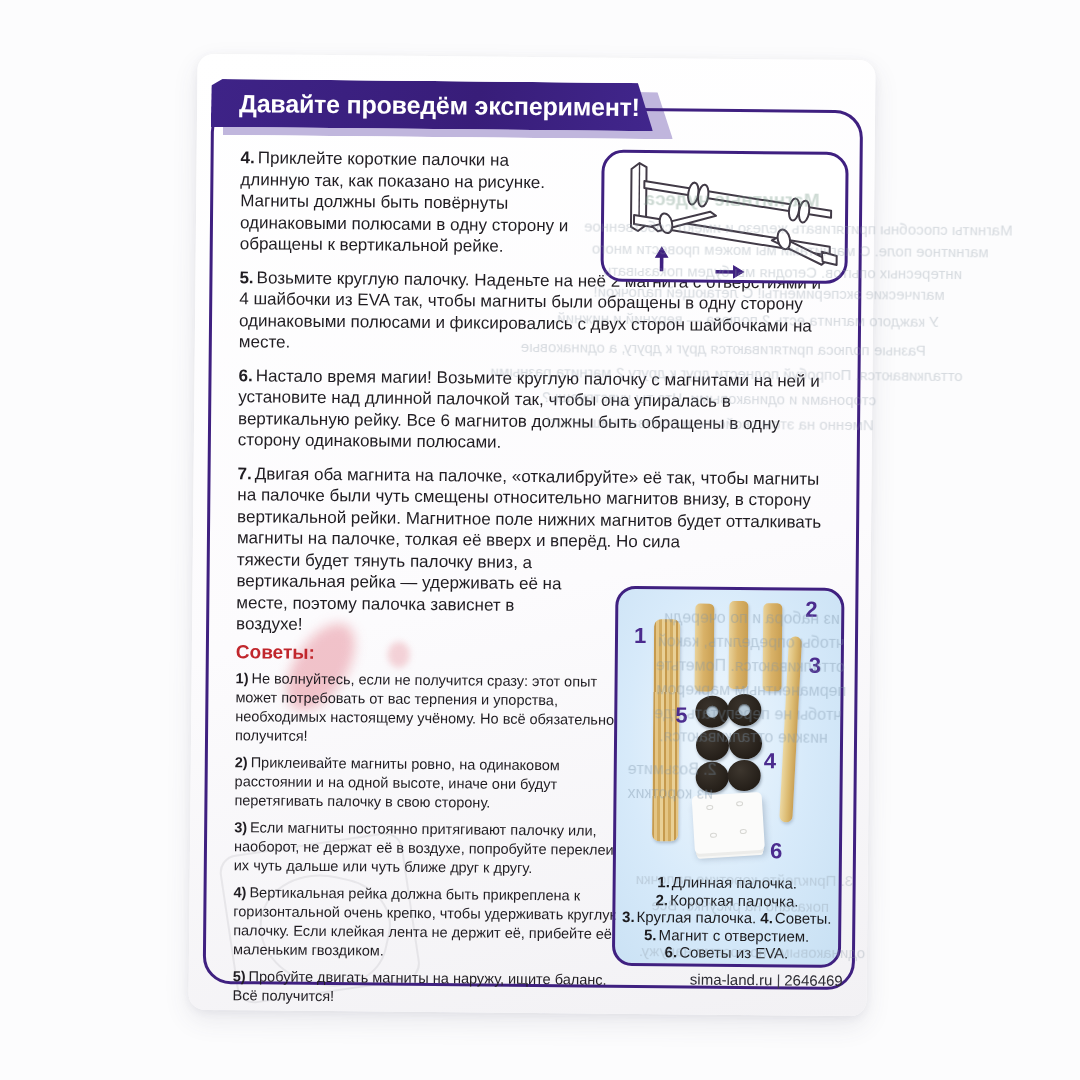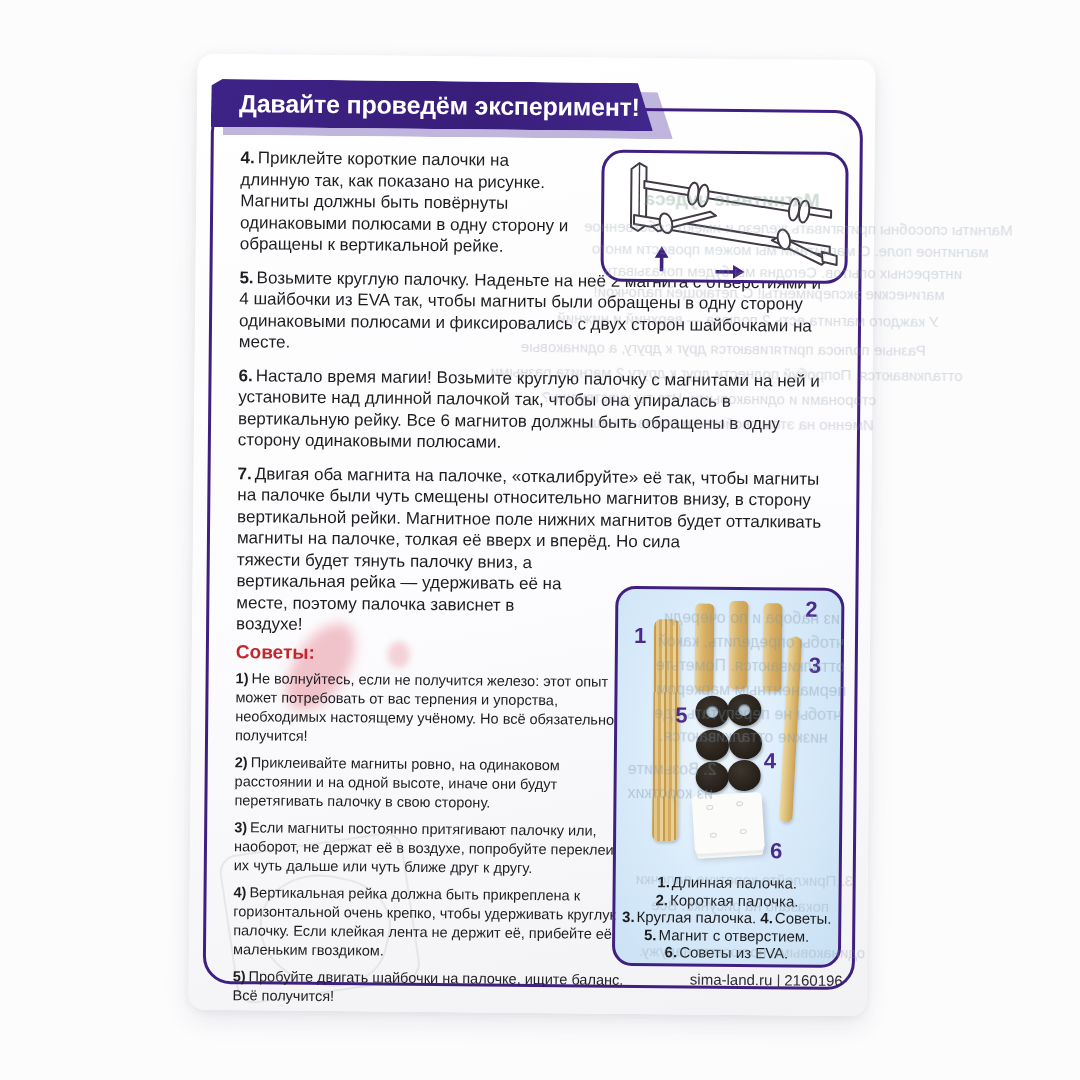--- a/index.html
+++ b/index.html
@@ -140,33 +140,33 @@
       <div class="step">
         <b>6.</b><span>Настало время магии! Возьмите круглую палочку с магнитами на ней и установите над длинной палочкой так, чтобы она упиралась в вертикальную рейку. Все 6 магнитов должны быть обращены в одну сторону одинаковыми полюсами.</span>
       </div>
       <div class="step" style="margin-bottom:6px">
         <div><b>7.</b><span>Двигая оба магнита на палочке, «откалибруйте» её так, чтобы магниты на палочке были чуть смещены относительно магнитов внизу, в сторону вертикальной рейки. Магнитное поле нижних магнитов будет отталкивать магниты на палочке, толкая её вверх и вперёд. Но сила</span></div>
         <div class="s7n">тяжести будет тянуть палочку вниз, а вертикальная рейка — удерживать её на месте, поэтому палочка зависнет в воздухе!</div>
       </div>
 
       <div class="tips-h">Советы:</div>
       <div class="tip">
-        <b>1)</b><span>Не волнуйтесь, если не получится железо: этот опыт может потребовать от вас терпения и упорства, необходимых настоящему учёному. Но всё обязательно получится!</span>
+        <b>1)</b><span>Не волнуйтесь, если не получится сразу: этот опыт может потребовать от вас терпения и упорства, необходимых настоящему учёному. Но всё обязательно получится!</span>
       </div>
       <div class="tip">
         <b>2)</b><span>Приклеивайте магниты ровно, на одинаковом расстоянии и на одной высоте, иначе они будут перетягивать палочку в свою сторону.</span>
       </div>
       <div class="tip">
         <b>3)</b><span>Если магниты постоянно притягивают палочку или, наоборот, не держат её в воздухе, попробуйте переклеить их чуть дальше или чуть ближе друг к другу.</span>
       </div>
       <div class="tip">
         <b>4)</b><span>Вертикальная рейка должна быть прикреплена к горизонтальной очень крепко, чтобы удерживать круглую палочку. Если клейкая лента не держит её, прибейте её маленьким гвоздиком.</span>
       </div>
       <div class="tip">
-        <b>5)</b><span>Пробуйте двигать шайбочки на палочке, ищите баланс. Всё получится!</span>
+        <b>5)</b><span>Пробуйте двигать магниты на наружу, ищите баланс. Всё получится!</span>
       </div>
     </div>
 
     <div class="illus-box">
       <svg viewBox="0 0 241 126">
         <g fill="#ffffff" stroke="#413a46" stroke-width="2" stroke-linejoin="round">
           <path d="M27 16 L35 10 L42 14 L42 72 L34 78 L27 74 Z"></path>
           <path d="M35 10 L35 70" stroke-width="1.4"></path>
           <path d="M40 28 L227 56 L227 63 L40 35 Z"></path>
           <path d="M30 62 L226 92 L226 101 L30 71 Z"></path>
@@ -219,17 +219,17 @@
       <div class="legend">
         <div><b>1.</b><span>Длинная палочка.</span></div>
         <div><b>2.</b><span>Короткая палочка.</span></div>
         <div><b>3.</b><span>Круглая палочка.</span> <b>4.</b><span>Советы.</span></div>
         <div><b>5.</b><span>Магнит с отверстием.</span></div>
         <div><b>6.</b><span>Советы из EVA.</span></div>
       </div>
     </div>
 
     <div class="footer">
-      <span>sima-land.ru</span><b>|</b><span>2160196</span>
+      <span>sima-land.ru</span><b>|</b><span>2646469</span>
     </div>
 
   </div>
 </div>
 
 </body></html>

